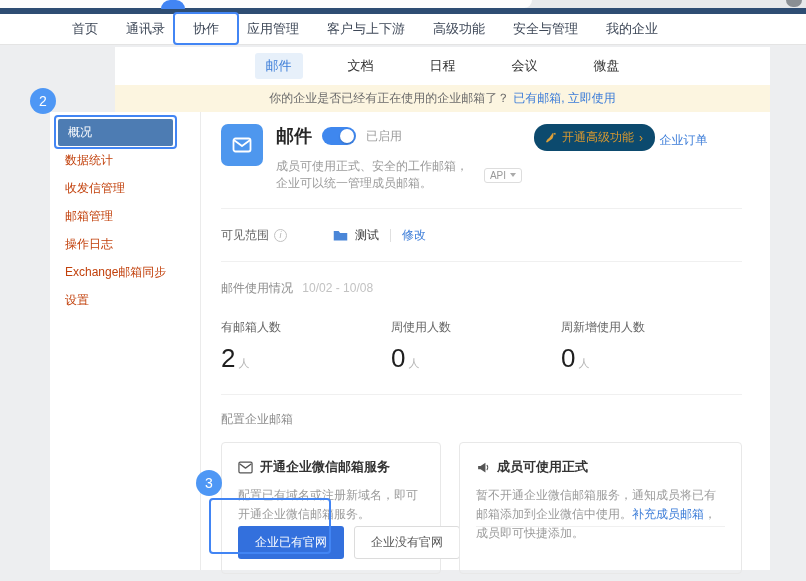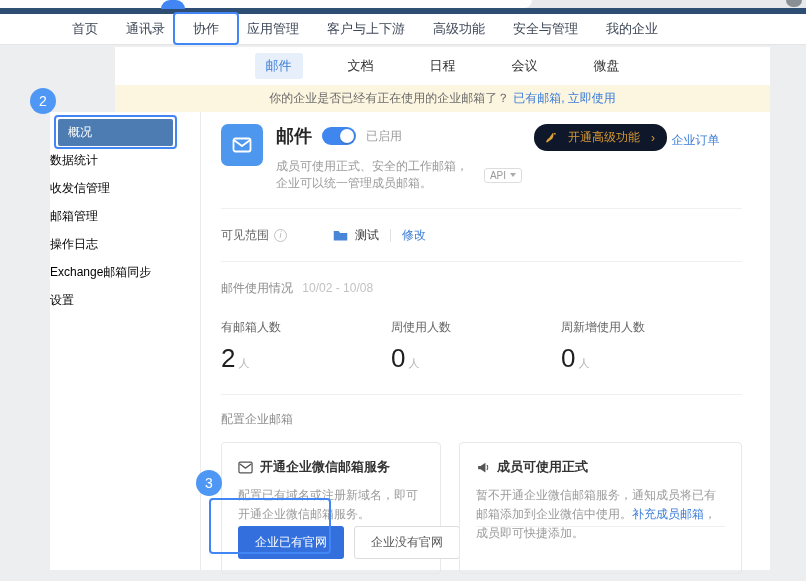--- a/index.html
+++ b/index.html
@@ -22,42 +22,42 @@
   .panel { position:absolute; left:115px; top:47px; width:655px; height:523px; background:#fff; }
   .tabs-row { height:38px; display:flex; align-items:center; justify-content:center; gap:34px; }
   .tab { font-size:13px; color:#333; padding:4px 11px; border-radius:3px; cursor:pointer; }
   .tab.active { background:#e7f0fa; color:#3b7cd8; }
   .banner { height:27px; background:#fcf5e0; display:flex; align-items:center; justify-content:center; font-size:12px; color:#6b6b6b; }
   .banner a { color:#3b7cd8; text-decoration:none; margin-left:4px; }
 
   
   .sidebar { position:absolute; left:50px; top:112px; width:150px; height:458px; background:#fff; }
   .sidebar ul { list-style:none; padding-top:7px; }
-  .sidebar li { height:28px; line-height:28px; font-size:12px; color:#000000; padding-left:0; cursor:pointer; white-space:nowrap; }
+  .sidebar li { height:28px; line-height:28px; font-size:12px; color:#c2410c; padding-left:15px; cursor:pointer; white-space:nowrap; }
   .sidebar li.selected { background:#4d7cb3; color:#fff; border-radius:2px; margin:0 27px 0 8px; padding-left:10px; height:27px; line-height:27px; }
 
   
   .content { position:absolute; left:200px; top:112px; width:570px; height:458px; background:#fff; border-left:1px solid #ebebeb; padding:0 28px 0 20px; }
   .divider { border-top:1px solid #f0f0f0; }
 
   .header-sec { display:flex; padding-top:12px; padding-bottom:16px; }
   .app-icon { width:42px; height:42px; border-radius:7px; background:#4e97ee; display:flex; align-items:center; justify-content:center; flex:0 0 auto; }
   .header-left { margin-left:13px; flex:1 1 auto; }
   .title-row { display:flex; align-items:center; gap:10px; }
   .app-title { font-size:18px; font-weight:bold; color:#262626; }
   .switch { width:34px; height:18px; border-radius:9px; position:relative; cursor:pointer; flex:0 0 auto; }
   .switch .knob { position:absolute; top:2px; width:14px; height:14px; background:#fff; border-radius:50%; box-shadow:0 1px 2px rgba(0,0,0,.2); }
   .switch.on { background:#3f87ee; } .switch.on .knob { right:2px; }
   .toggle-label { font-size:12px; color:#9b9b9b; }
   .app-desc { margin-top:10px; font-size:12px; color:#9b9b9b; display:flex; align-items:center; gap:7px; }
   .api-badge { font-size:10px; color:#999; border:1px solid #ddd; border-radius:3px; padding:1px 5px; display:inline-flex; align-items:center; gap:4px; cursor:pointer; }
   .caret-down { width:0; height:0; border-left:3px solid transparent; border-right:3px solid transparent; border-top:4px solid #aaa; }
 
   .header-right { width:208px; flex:0 0 auto; margin-left:12px; }
-  .premium-pill { display:inline-flex; align-items:center; gap:11px; background:#0f172a; color:#d9982f; font-size:12px; padding:5px 12px 5px 10px; border-radius:13px; cursor:pointer; }
+  .premium-pill { display:inline-flex; align-items:center; gap:5px; background:#0c4a6e; color:#d9982f; font-size:12px; padding:5px 12px 5px 10px; border-radius:13px; cursor:pointer; }
   .premium-desc { margin-top:9px; font-size:12px; color:#8f8f8f; line-height:1.55; }
   .order-link { display:inline-block; margin-top:2px; font-size:12px; color:#3b7cd8; text-decoration:none; }
 
   .range-row { height:52px; display:flex; align-items:center; font-size:12px; }
   .range-label { color:#666; display:flex; align-items:center; gap:5px; width:112px; }
   .info-i { width:13px; height:13px; border:1px solid #c2c2c2; border-radius:50%; color:#b5b5b5; font-size:9px; line-height:11px; text-align:center; font-style:italic; }
   .range-value { display:flex; align-items:center; gap:7px; color:#333; }
   .vline { width:1px; height:13px; background:#e0e0e0; margin:0 4px; }
   .edit-link { color:#3b7cd8; text-decoration:none; cursor:pointer; }
 

